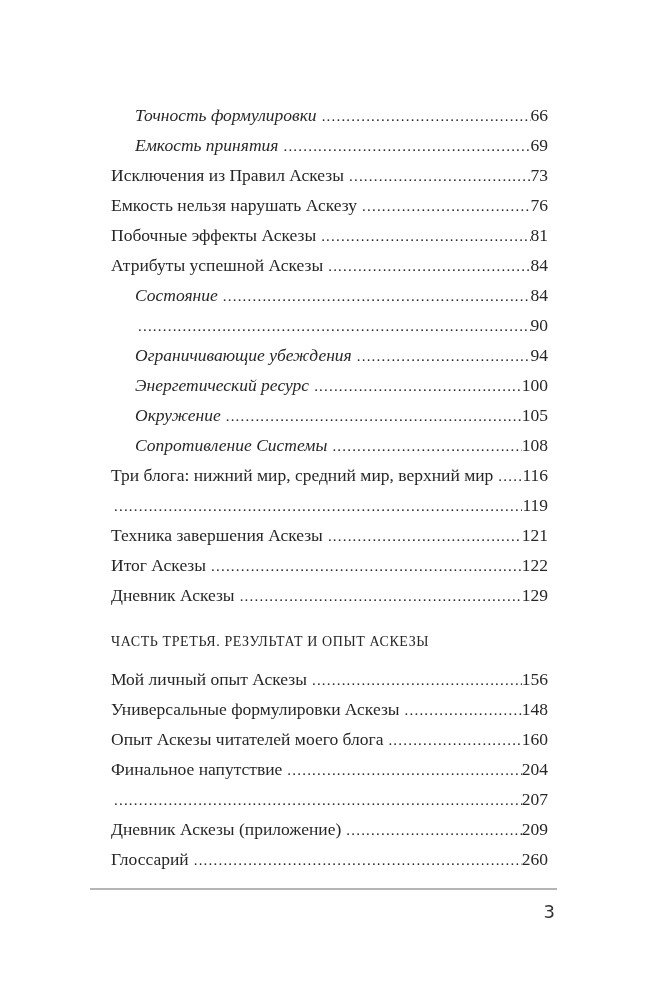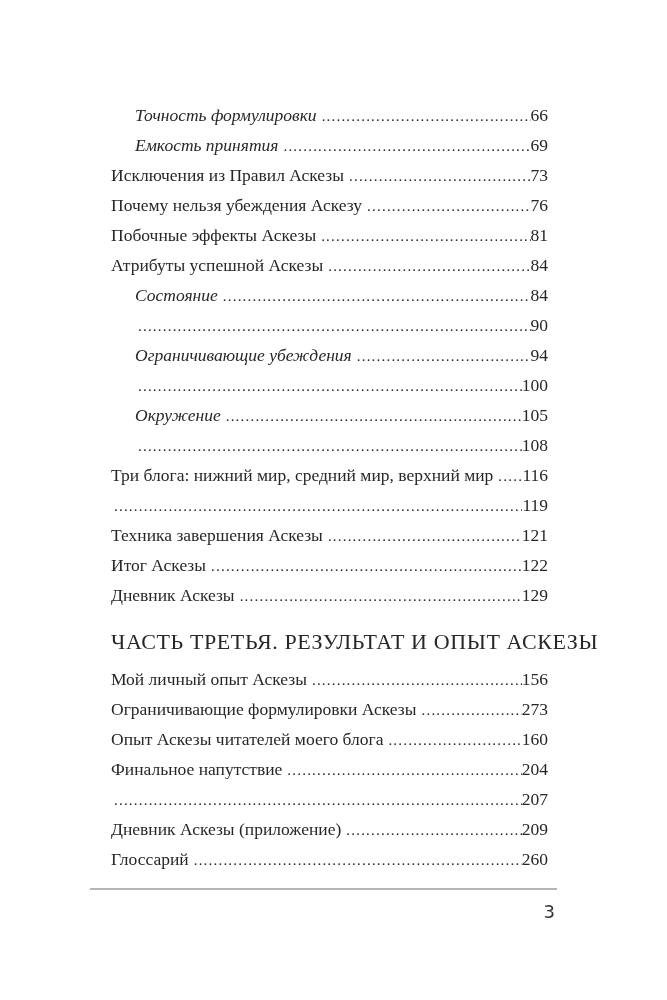--- a/index.html
+++ b/index.html
@@ -45,21 +45,21 @@
     min-width: 12px;
   }
   .pagenum {
     flex: 0 0 auto;
     text-align: center;
   }
   .section-heading {
     margin-top: 16px;
     margin-bottom: 9px;
     line-height: 29px;
-    font-size: 22px;
+    font-size: 14px;
     letter-spacing: 0.6px;
     white-space: nowrap;
   }
   .footer-rule {
     position: absolute;
     top: 888px; left: 90px;
     width: 467px; height: 0;
     border-top: 2px solid var(--rule, #b5b5b5);
   }
   .footer {
@@ -87,21 +87,21 @@
     <span class="title">Емкость принятия</span>
     <span class="dots" aria-hidden="true">................................................................................................................................................................</span>
     <span class="pagenum">69</span>
   </div>
       <div class="toc-row">
     <span class="title">Исключения из Правил Аскезы</span>
     <span class="dots" aria-hidden="true">................................................................................................................................................................</span>
     <span class="pagenum">73</span>
   </div>
       <div class="toc-row">
-    <span class="title">Почему нельзя убеждения Аскезу</span>
+    <span class="title">Емкость нельзя нарушать Аскезу</span>
     <span class="dots" aria-hidden="true">................................................................................................................................................................</span>
     <span class="pagenum">76</span>
   </div>
       <div class="toc-row">
     <span class="title">Побочные эффекты Аскезы</span>
     <span class="dots" aria-hidden="true">................................................................................................................................................................</span>
     <span class="pagenum">81</span>
   </div>
       <div class="toc-row">
     <span class="title">Атрибуты успешной Аскезы</span>
@@ -116,29 +116,31 @@
       <div class="toc-row italic">
     <span class="dots" aria-hidden="true">................................................................................................................................................................</span>
     <span class="pagenum">90</span>
   </div>
       <div class="toc-row italic">
     <span class="title">Ограничивающие убеждения</span>
     <span class="dots" aria-hidden="true">................................................................................................................................................................</span>
     <span class="pagenum">94</span>
   </div>
       <div class="toc-row italic">
+    <span class="title">Энергетический ресурс</span>
     <span class="dots" aria-hidden="true">................................................................................................................................................................</span>
     <span class="pagenum">100</span>
   </div>
       <div class="toc-row italic">
     <span class="title">Окружение</span>
     <span class="dots" aria-hidden="true">................................................................................................................................................................</span>
     <span class="pagenum">105</span>
   </div>
       <div class="toc-row italic">
+    <span class="title">Сопротивление Системы</span>
     <span class="dots" aria-hidden="true">................................................................................................................................................................</span>
     <span class="pagenum">108</span>
   </div>
       <div class="toc-row">
     <span class="title">Три блога: нижний мир, средний мир, верхний мир</span>
     <span class="dots" aria-hidden="true">................................................................................................................................................................</span>
     <span class="pagenum">116</span>
   </div>
       <div class="toc-row">
     <span class="dots" aria-hidden="true">................................................................................................................................................................</span>
@@ -159,23 +161,23 @@
     <span class="dots" aria-hidden="true">................................................................................................................................................................</span>
     <span class="pagenum">129</span>
   </div>
       <div class="section-heading">ЧАСТЬ ТРЕТЬЯ. РЕЗУЛЬТАТ И ОПЫТ АСКЕЗЫ</div>
       <div class="toc-row">
     <span class="title">Мой личный опыт Аскезы</span>
     <span class="dots" aria-hidden="true">................................................................................................................................................................</span>
     <span class="pagenum">156</span>
   </div>
       <div class="toc-row">
-    <span class="title">Ограничивающие формулировки Аскезы</span>
-    <span class="dots" aria-hidden="true">................................................................................................................................................................</span>
-    <span class="pagenum">273</span>
+    <span class="title">Универсальные формулировки Аскезы</span>
+    <span class="dots" aria-hidden="true">................................................................................................................................................................</span>
+    <span class="pagenum">148</span>
   </div>
       <div class="toc-row">
     <span class="title">Опыт Аскезы читателей моего блога</span>
     <span class="dots" aria-hidden="true">................................................................................................................................................................</span>
     <span class="pagenum">160</span>
   </div>
       <div class="toc-row">
     <span class="title">Финальное напутствие</span>
     <span class="dots" aria-hidden="true">................................................................................................................................................................</span>
     <span class="pagenum">204</span>

